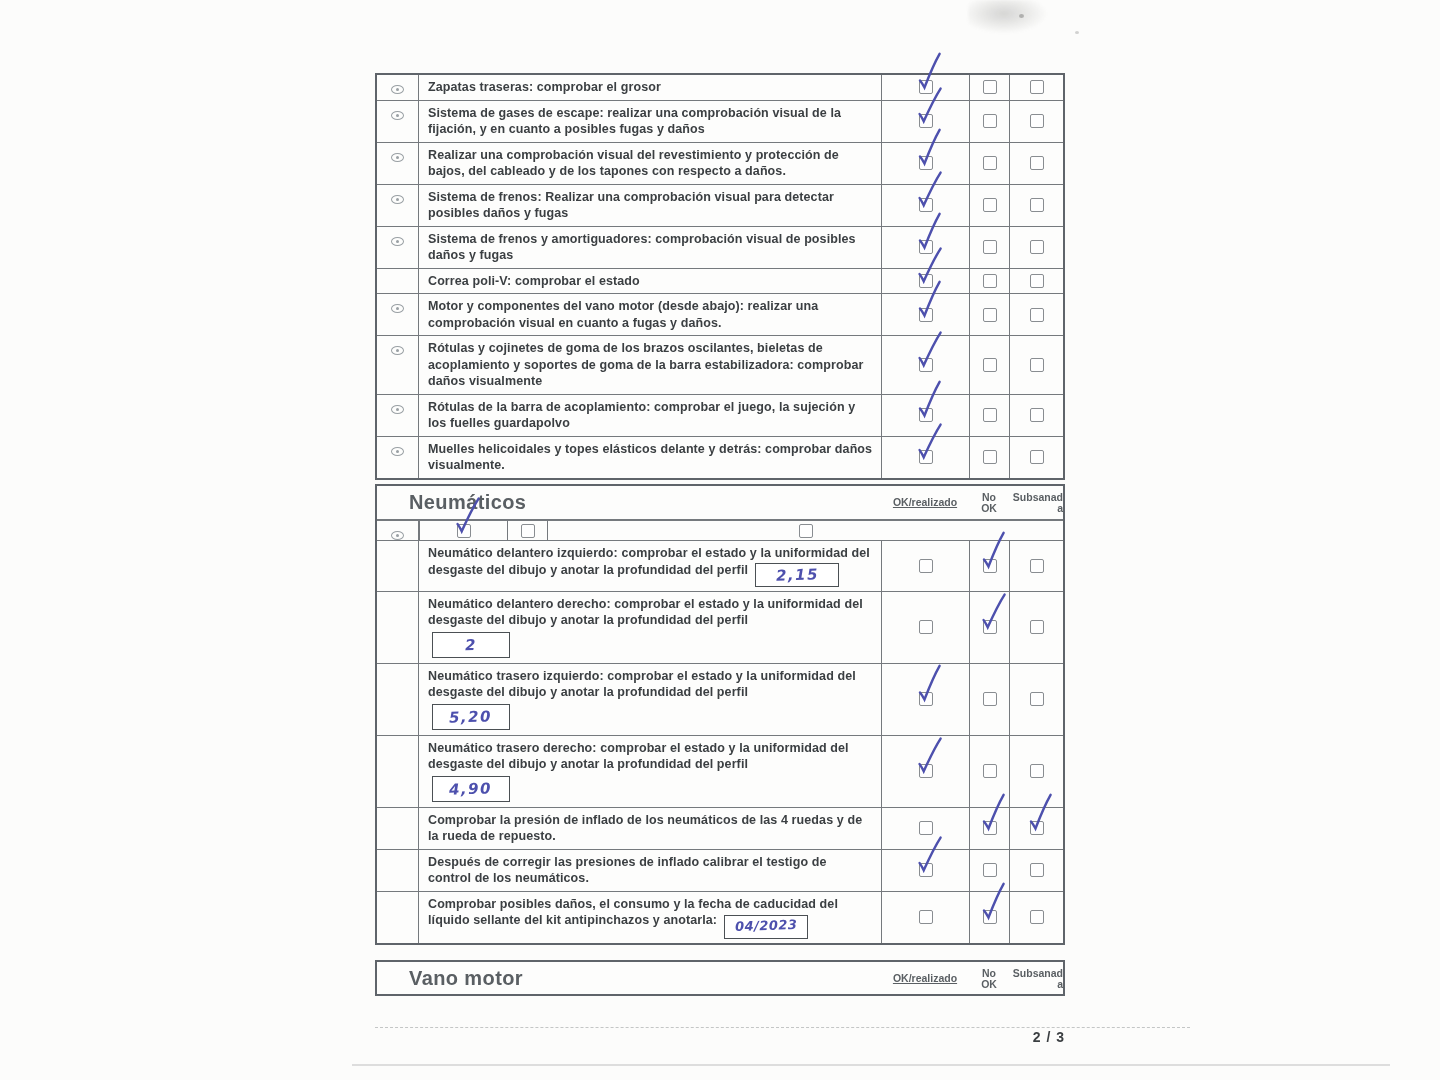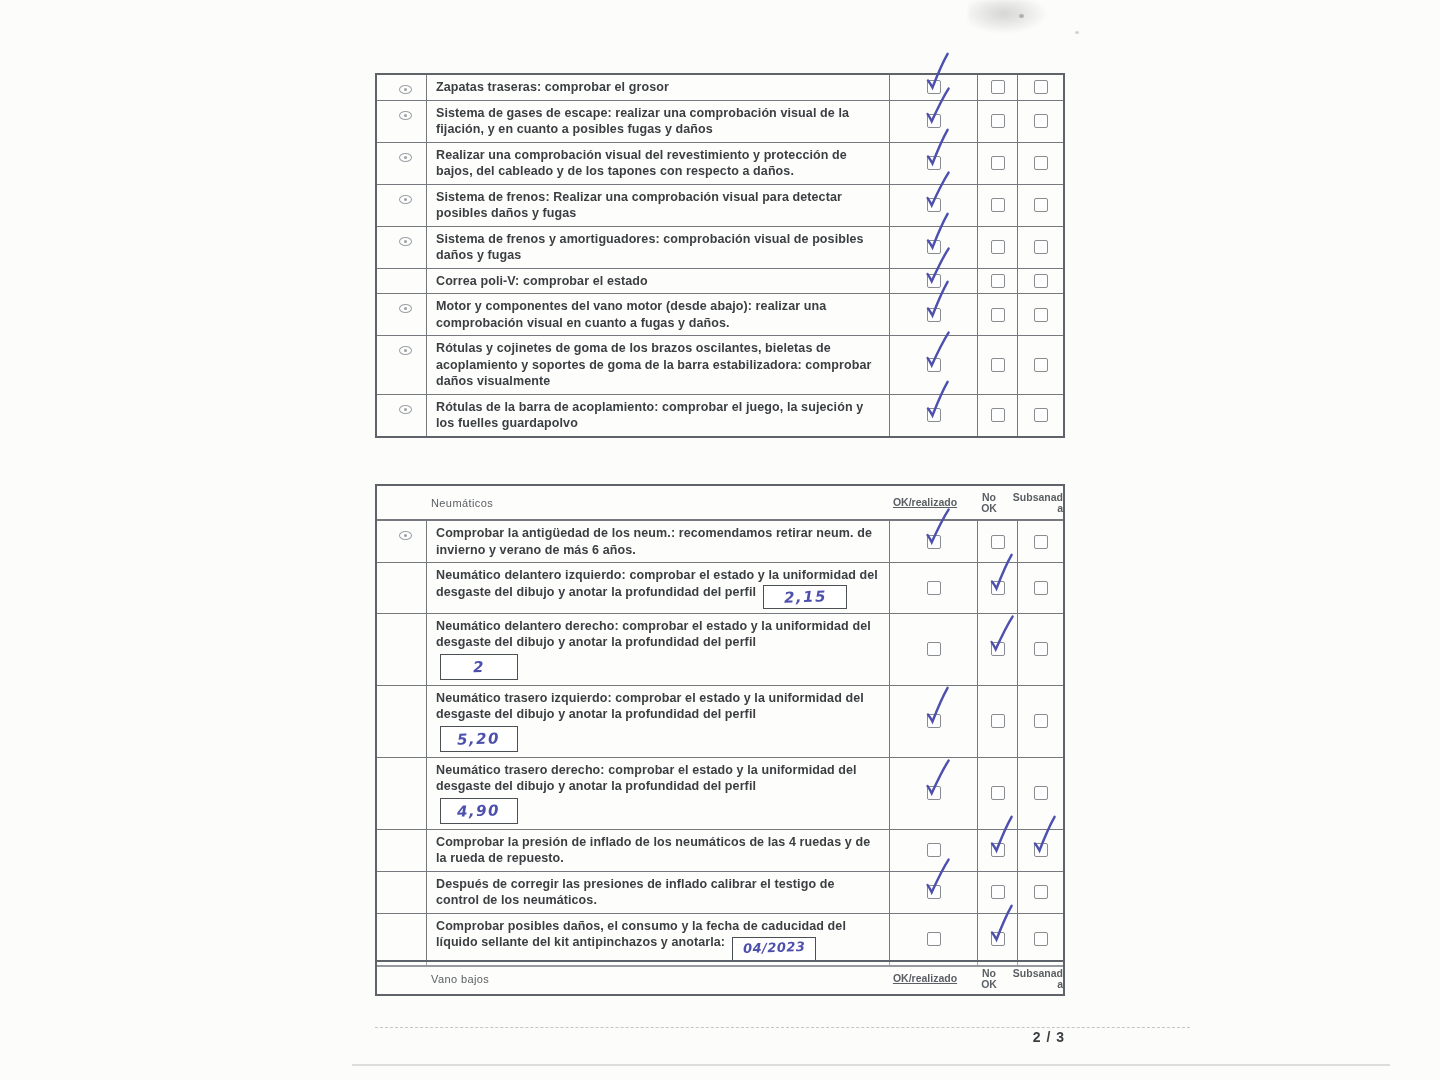--- a/index.html
+++ b/index.html
@@ -10,42 +10,42 @@
   
   .smudge{position:absolute; pointer-events:none;}
   .smudge-a{left:968px; top:0px; width:80px; height:34px;
     background:radial-gradient(ellipse at 45% 40%, rgba(125,125,122,.30), rgba(125,125,122,0) 70%);
     filter:blur(1px);}
   .speck-a{left:1019px; top:14px; width:5px; height:4px; border-radius:50%; background:rgba(110,110,108,.45);}
   .speck-b{left:1075px; top:31px; width:4px; height:3px; border-radius:50%; background:rgba(130,130,128,.35);}
 
   
   .tbl{position:absolute; left:375px; width:690px; border:2px solid var(--border,#5f646a); box-sizing:border-box; background:rgba(255,255,255,.35);}
-  .row{display:flex; border-top:1px solid var(--border-light,#75797d);padding-left:8px;}
+  .row{display:flex; border-top:1px solid var(--border-light,#75797d);}
   .row:first-child{border-top:none;}
   .cell{box-sizing:border-box;}
   .eye-cell{width:42px; flex:0 0 42px; border-right:1px solid var(--border-light,#75797d); display:flex; justify-content:center; align-items:flex-start; padding-top:10px;}
   .text-cell{width:462px; flex:0 0 462px; padding:4px 8px 4px 9px; font-weight:700; font-size:12.5px; line-height:16.5px; color:var(--text,#3b3f42); letter-spacing:.1px;}
   .check-cell{position:relative; display:flex; align-items:center; justify-content:center; border-left:1px solid var(--border-light,#75797d);}
   .col-ok{width:88px; flex:0 0 88px;}
   .col-nook{width:40px; flex:0 0 40px;}
   .col-sub{width:54px; flex:1 1 54px;}
 
   .checkbox{display:block; width:14px; height:14px; border:1.7px solid var(--cb,#898d91); border-radius:2px; background:rgba(255,255,255,.65); box-sizing:border-box;}
   .tick{position:absolute; width:28px; height:46px; left:50%; top:50%; transform:translate(-13px,-37px); overflow:visible; pointer-events:none;}
   .tick path{fill:none; stroke:var(--pen,#4d50ad); stroke-width:2.6; stroke-linecap:round;}
   .row:nth-child(even) .tick{transform:translate(-13px,-37px) rotate(3deg);}
 
   .eye{position:relative; width:13px; height:9px; border:1.6px solid var(--eye,#9aa0a4); border-radius:50%; box-sizing:border-box;}
   .eye::after{content:""; position:absolute; inset:0; margin:auto; width:3px; height:3px; border-radius:50%; background:var(--eye,#9aa0a4);}
 
   
   .hdr{display:flex; align-items:center; height:33px;}
   .hdr-bordered .hdr{border-bottom:1px solid var(--border-light,#75797d);}
-  .hdr-title{width:504px; flex:0 0 504px; padding-left:54px; box-sizing:border-box; font-weight:400; font-size:11px; color:var(--hdr,#5a5f63); letter-spacing:.4px;}
+  .hdr-title{width:504px; flex:0 0 504px; padding-left:32px; box-sizing:border-box; font-weight:700; font-size:20px; color:var(--hdr,#5a5f63); letter-spacing:.4px;}
   .hdr-col{text-align:center; font-weight:700; font-size:10.5px; line-height:11px; color:var(--hdr,#5a5f63);}
   .hdr-col span{display:block;}
   .hdr-ok{width:88px; flex:0 0 88px;text-decoration:underline;}
   .hdr-nook{width:40px; flex:0 0 40px;}
   .hdr-sub{width:54px; flex:1 1 54px;text-align:right;}
   #tbl-vano{height:36px;}
 
   
   .vbox{display:inline-flex; align-items:center; justify-content:center; border:1.5px solid #4b5054; background:rgba(255,255,255,.9); min-width:70px; height:22px; padding:0 6px; margin-left:7px; vertical-align:-6px;}
   .box-line{display:block; margin:3px 0 1px 4px;}
@@ -221,40 +221,57 @@
             <path d="M7.5 31 C9.5 33.5 11 36 12.3 38.5 C16 29 22.5 13 28.5 2.5"></path>
           </svg>
         </div>
         <div class="cell check-cell col-nook">
           <span class="checkbox"></span>
         </div>
         <div class="cell check-cell col-sub">
           <span class="checkbox"></span>
         </div>
       </div>
+      <div class="row">
+        <div class="cell eye-cell">
+          <span class="eye"></span>
+        </div>
+        <div class="cell text-cell"><span>Muelles helicoidales y topes elásticos delante y detrás: comprobar daños visualmente.</span></div>
+        <div class="cell check-cell col-ok">
+          <span class="checkbox"></span>
+          <svg class="tick" viewBox="0 0 30 46" aria-hidden="true">
+            <path d="M7.5 31 C9.5 33.5 11 36 12.3 38.5 C16 29 22.5 13 28.5 2.5"></path>
+          </svg>
+        </div>
+        <div class="cell check-cell col-nook">
+          <span class="checkbox"></span>
+        </div>
+        <div class="cell check-cell col-sub">
+          <span class="checkbox"></span>
+        </div>
+      </div>
     </section>
 
   <section class="tbl hdr-bordered" id="tbl-neumaticos" style="top:484px;">
     <div class="hdr">
       <div class="hdr-title">Neumáticos</div>
       <div class="hdr-col hdr-ok">OK/realizado</div>
       <div class="hdr-col hdr-nook">
         <span>No</span>
         <span>OK</span>
       </div>
       <div class="hdr-col hdr-sub">
         <span>Subsanad</span>
         <span>a</span>
       </div>
     </div>
   <div class="row">
         <div class="cell eye-cell">
           <span class="eye"></span>
         </div>
-        <div class="cell text-cell"><span>Comprobar la antigüedad de los neum.: recomendamos retirar neum. de invierno y verano de más 6 años.</span></div>
         <div class="cell check-cell col-ok">
           <span class="checkbox"></span>
           <svg class="tick" viewBox="0 0 30 46" aria-hidden="true">
             <path d="M7.5 31 C9.5 33.5 11 36 12.3 38.5 C16 29 22.5 13 28.5 2.5"></path>
           </svg>
         </div>
         <div class="cell check-cell col-nook">
           <span class="checkbox"></span>
         </div>
         <div class="cell check-cell col-sub">
@@ -383,21 +400,21 @@
           </svg>
         </div>
         <div class="cell check-cell col-sub">
           <span class="checkbox"></span>
         </div>
       </div>
     </section>
 
   <section class="tbl" id="tbl-vano" style="top:960px;">
     <div class="hdr">
-      <div class="hdr-title">Vano bajos</div>
+      <div class="hdr-title">Vano motor</div>
       <div class="hdr-col hdr-ok">OK/realizado</div>
       <div class="hdr-col hdr-nook">
         <span>No</span>
         <span>OK</span>
       </div>
       <div class="hdr-col hdr-sub">
         <span>Subsanad</span>
         <span>a</span>
       </div>
     </div>

